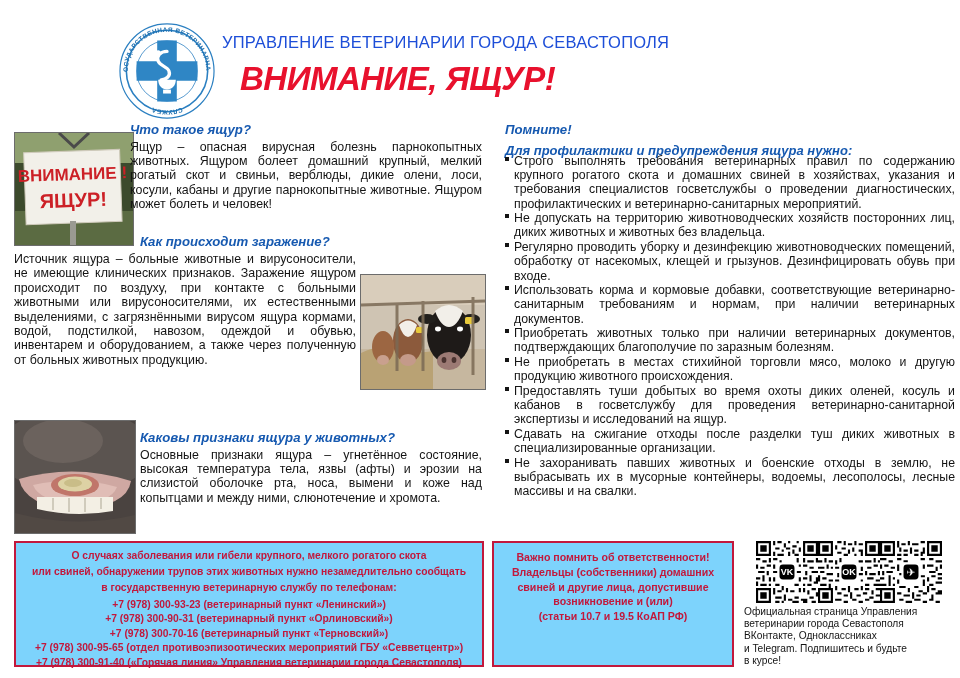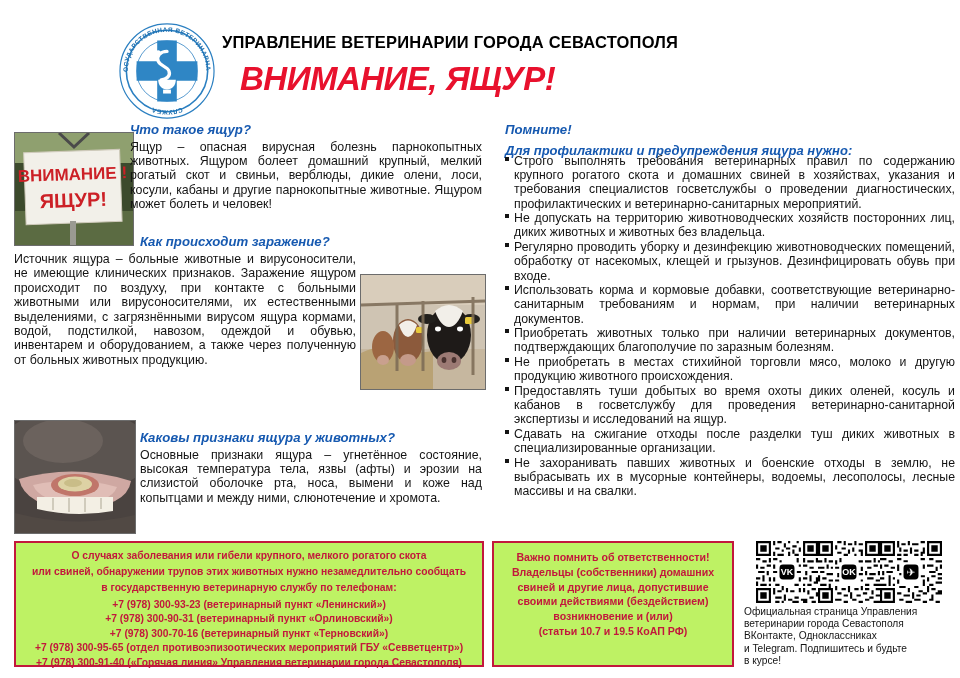--- a/index.html
+++ b/index.html
@@ -28,23 +28,23 @@
     left: 118px; top: 22px;
     width: 98px; height: 98px;
   }
   .logo svg { display: block; }
 
   .org-title {
     position: absolute;
     left: 222px; top: 33px;
     width: 520px;
     font-size: 16.5px;
-    font-weight: bold;
+    font-weight: normal;
     letter-spacing: 0.2px;
-    color: #000000;
+    color: #1d4ed8;
     white-space: nowrap;
   }
   .main-title {
     position: absolute;
     left: 240px; top: 60px;
     width: 500px;
     font-size: 33px;
     font-weight: bold;
     font-style: italic;
     letter-spacing: -0.5px;
@@ -123,21 +123,21 @@
     left: 0; top: 3px;
     width: 4px; height: 4px;
     background: #141414;
   }
 
   
   .box {
     position: absolute;
     border: 2px solid #c2183c;
     box-sizing: border-box;
-    background: #bef264;
+    background: #7dd3fc;
   }
   .box-phones {
     left: 14px; top: 541px;
     width: 470px; height: 126px;
     padding: 6px 6px 0 6px;
   }
   .box-liability {
     left: 492px; top: 541px;
     width: 242px; height: 126px;
     padding: 7px 6px 16px 6px;
@@ -365,21 +365,20 @@
   <div class="phone-line">+7 (978) 300-90-31 (ветеринарный пункт «Орлиновский»)</div>
   <div class="phone-line">+7 (978) 300-70-16 (ветеринарный пункт «Терновский»)</div>
   <div class="phone-line">+7 (978) 300-95-65 (отдел противоэпизоотических мероприятий ГБУ «Севветцентр»)</div>
   <div class="phone-line">+7 (978) 300-91-40 («Горячая линия» Управления ветеринарии города Севастополя)</div>
 </div>
 
 <div class="box box-liability">
   <div class="liab-line">Важно помнить об ответственности!</div>
   <div class="liab-line">Владельцы (собственники) домашних</div>
   <div class="liab-line">свиней и другие лица, допустившие</div>
-  <div class="liab-line">своими действиями (бездействием)</div>
   <div class="liab-line">возникновение и (или)</div>
   <div class="liab-line">(статьи 10.7 и 19.5 КоАП РФ)</div>
 </div>
 
 <div class="qr-block">
   <div class="qr-row">
 
     <svg class="qr" viewBox="0 0 29 29" aria-hidden="true">
       <rect width="29" height="29" fill="#fff"></rect>
       <g fill="#000">

